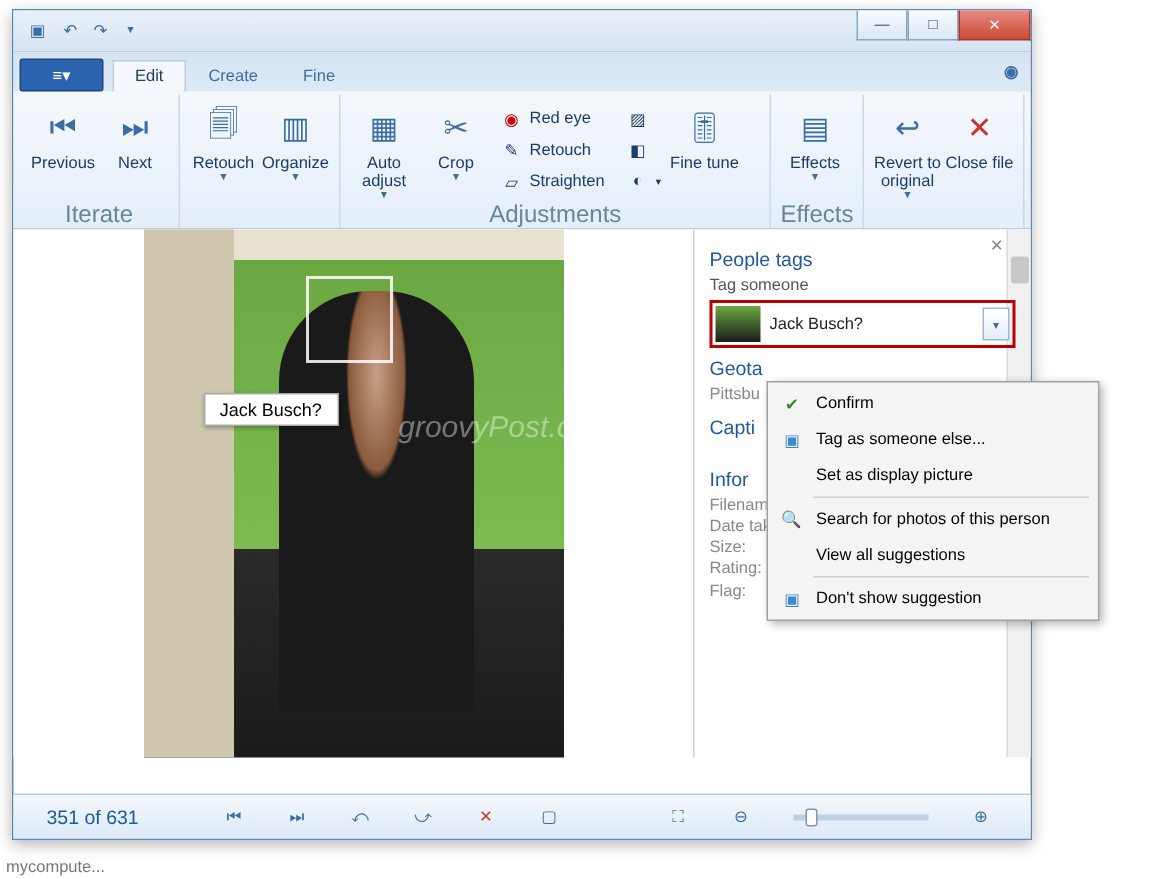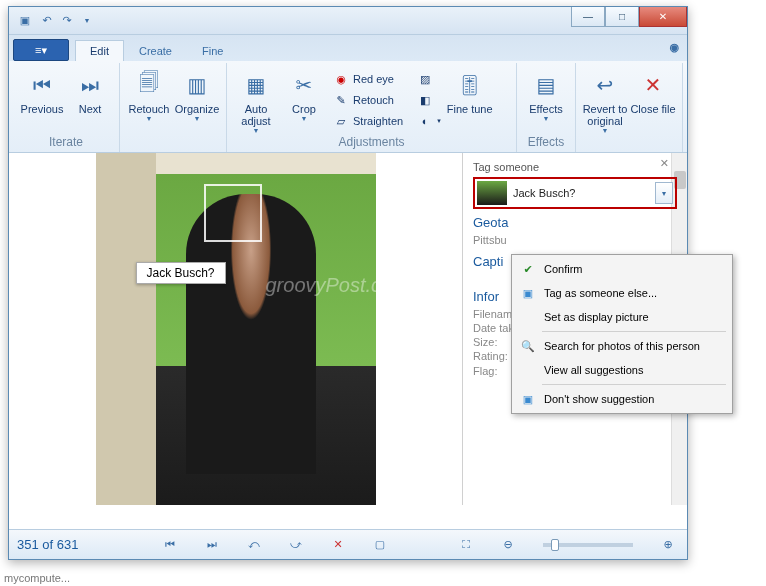--- a/index.html
+++ b/index.html
@@ -18,21 +18,21 @@
 
   .ribbon-tabs { height: 26px; display: flex; align-items: flex-end; background: linear-gradient(#d6e4f2,#dce9f6); padding-left: 4px; gap: 0; position: relative; }
   .filebtn { width: 56px; height: 22px; background: #2b63b0; border: 1px solid #1c4780; color: #fff; display: flex; align-items: center; justify-content: center; border-radius: 2px; margin-right: 6px; }
   .tab { padding: 4px 14px; color: #3a6ea5; border: 1px solid transparent; border-bottom: none; text-align: center; }
   .tab.active { background: #f4f8fc; border-color: #b8cde0; color: #1a3c6e; }
   .help-icon { position: absolute; right: 8px; top: 6px; color: #3a6ea5; font-weight: bold; }
 
   .ribbon { height: 92px; background: linear-gradient(#f4f8fc,#e4eef8); border-bottom: 1px solid #b8cde0; display: flex; padding: 2px 4px 0; }
   .group { border-right: 1px solid #c9d9e8; padding: 2px 6px; display: flex; flex-direction: column; }
   .group-body { flex: 1; display: flex; align-items: flex-start; gap: 2px; }
-  .group-label { text-align: center; color: #6a84a0; font-size: 12px; padding-bottom: 2px; }
+  .group-label { text-align: center; color: #6a84a0; font-size: 16px; padding-bottom: 2px; }
   .bigbtn { display: flex; flex-direction: column; align-items: center; justify-content: flex-start; width: 46px; height: 70px; padding-top: 4px; text-align: center; color: #1a3c6e; }
   .bigbtn .ico { width: 32px; height: 32px; display: flex; align-items: center; justify-content: center; font-size: 20px; color: #3a6ea5; margin-bottom: 2px; }
   .bigbtn.split .drop { font-size: 7px; color: #3a6ea5; }
   .smallbtn-col { display: flex; flex-direction: column; gap: 1px; padding-top: 4px; }
   .smallbtn { display: flex; align-items: center; gap: 4px; padding: 1px 4px; color: #1a3c6e; height: 20px; }
   .smallbtn .sico { width: 16px; height: 16px; display: flex; align-items: center; justify-content: center; }
 
   .content { flex: 1; display: flex; background: #fff; overflow: hidden; position: relative; }
   .photo-area { flex: 1; background: #fff; display: flex; align-items: center; justify-content: center; position: relative; padding: 8px; }
   .photo { width: 280px; height: 370px; background: linear-gradient(180deg, #e8e2d0 0%, #e8e2d0 8%, #6ba842 8%, #7cbb52 60%, #2a2a2a 60%, #1a1a1a 100%); position: relative; }
@@ -55,21 +55,21 @@
   .meta-row { display: flex; gap: 6px; margin: 2px 0; }
   .meta-row .k { width: 64px; color: #888; }
   .meta-row .v { color: #222; }
   .stars { color: #a0b8d0; letter-spacing: 1px; }
 
   .context-menu { position: absolute; left: 511px; top: 254px; width: 222px; background: #f4f4f4; border: 1px solid #a0a0a0; box-shadow: 2px 2px 6px rgba(0,0,0,0.3); padding: 2px; z-index: 50; }
   .context-menu .row { display: flex; align-items: center; height: 24px; padding: 0 6px; gap: 8px; }
   .context-menu .mico { width: 16px; height: 16px; display: flex; align-items: center; justify-content: center; }
   .context-menu .sep { height: 1px; background: #d0d0d0; margin: 2px 4px 2px 28px; }
 
-  .statusbar { height: 30px; background: linear-gradient(#f4f8fc,#dce9f6); border-top: 1px solid #b8cde0; display: flex; align-items: center; padding: 0 8px; gap: 20px; color: #1a5a9e; margin-top: 24px; }
+  .statusbar { height: 30px; background: linear-gradient(#f4f8fc,#dce9f6); border-top: 1px solid #b8cde0; display: flex; align-items: center; padding: 0 22px; gap: 20px; color: #1a5a9e; margin-top: 24px; }
   .statusbar .counter { font-size: 13px; margin-right: auto; }
   .statusbar .sbtn { width: 22px; height: 20px; display: flex; align-items: center; justify-content: center; color: #3a6ea5; }
   .statusbar .spacer { width: 24px; }
   .zoom-slider { width: 90px; height: 4px; background: #c0d0e0; position: relative; margin: 0 4px; }
   .zoom-slider .knob { position: absolute; left: 8px; top: -4px; width: 8px; height: 12px; background: #fff; border: 1px solid #7a9ab8; border-radius: 2px; }
 
   .taskbar-item { position: absolute; left: 0; bottom: 0; color: #777; font-size: 11px; padding: 2px 4px; }
 </style>
 </head>
 <body>
@@ -214,20 +214,21 @@
         <div class="watermark">groovyPost.com</div>
       </div>
     </div>
 
     <div class="sidepanel">
       <span class="close-x">✕</span>
       <div class="scrollbar">
           <div class="thumb"></div>
         </div>
 
+      <div class="section-h">People tags</div>
       <div class="tag-hint">Tag someone</div>
       <div class="tag-row">
         <div class="thumb"></div>
         <div class="name">Jack Busch?</div>
         <div class="dd">▾</div>
       </div>
 
       <div class="section-h">Geota</div>
       <div style="color:#888;margin-bottom:8px">Pittsbu</div>
 

